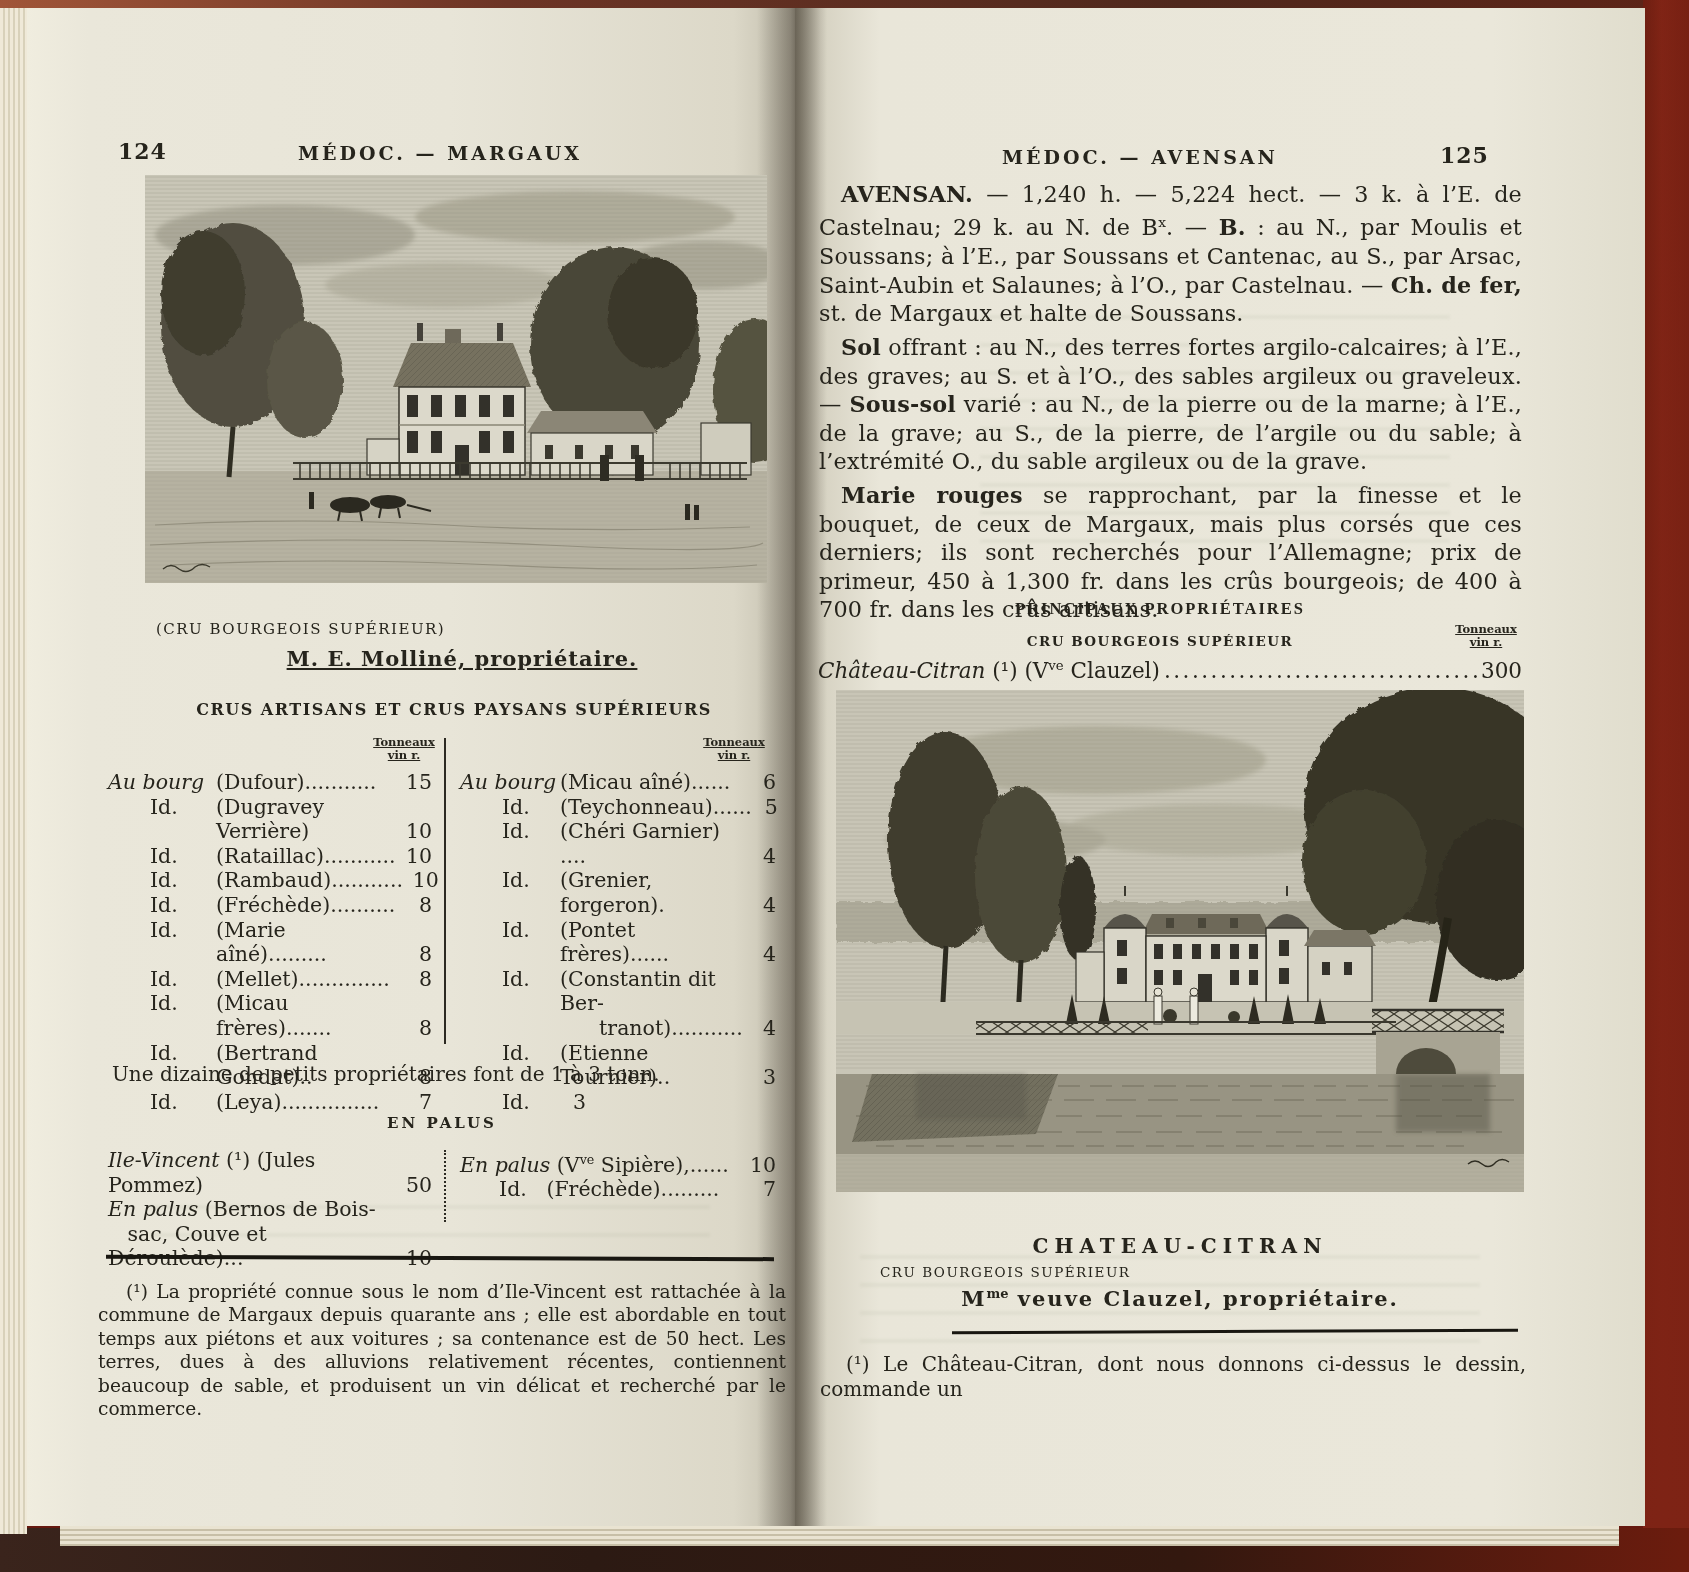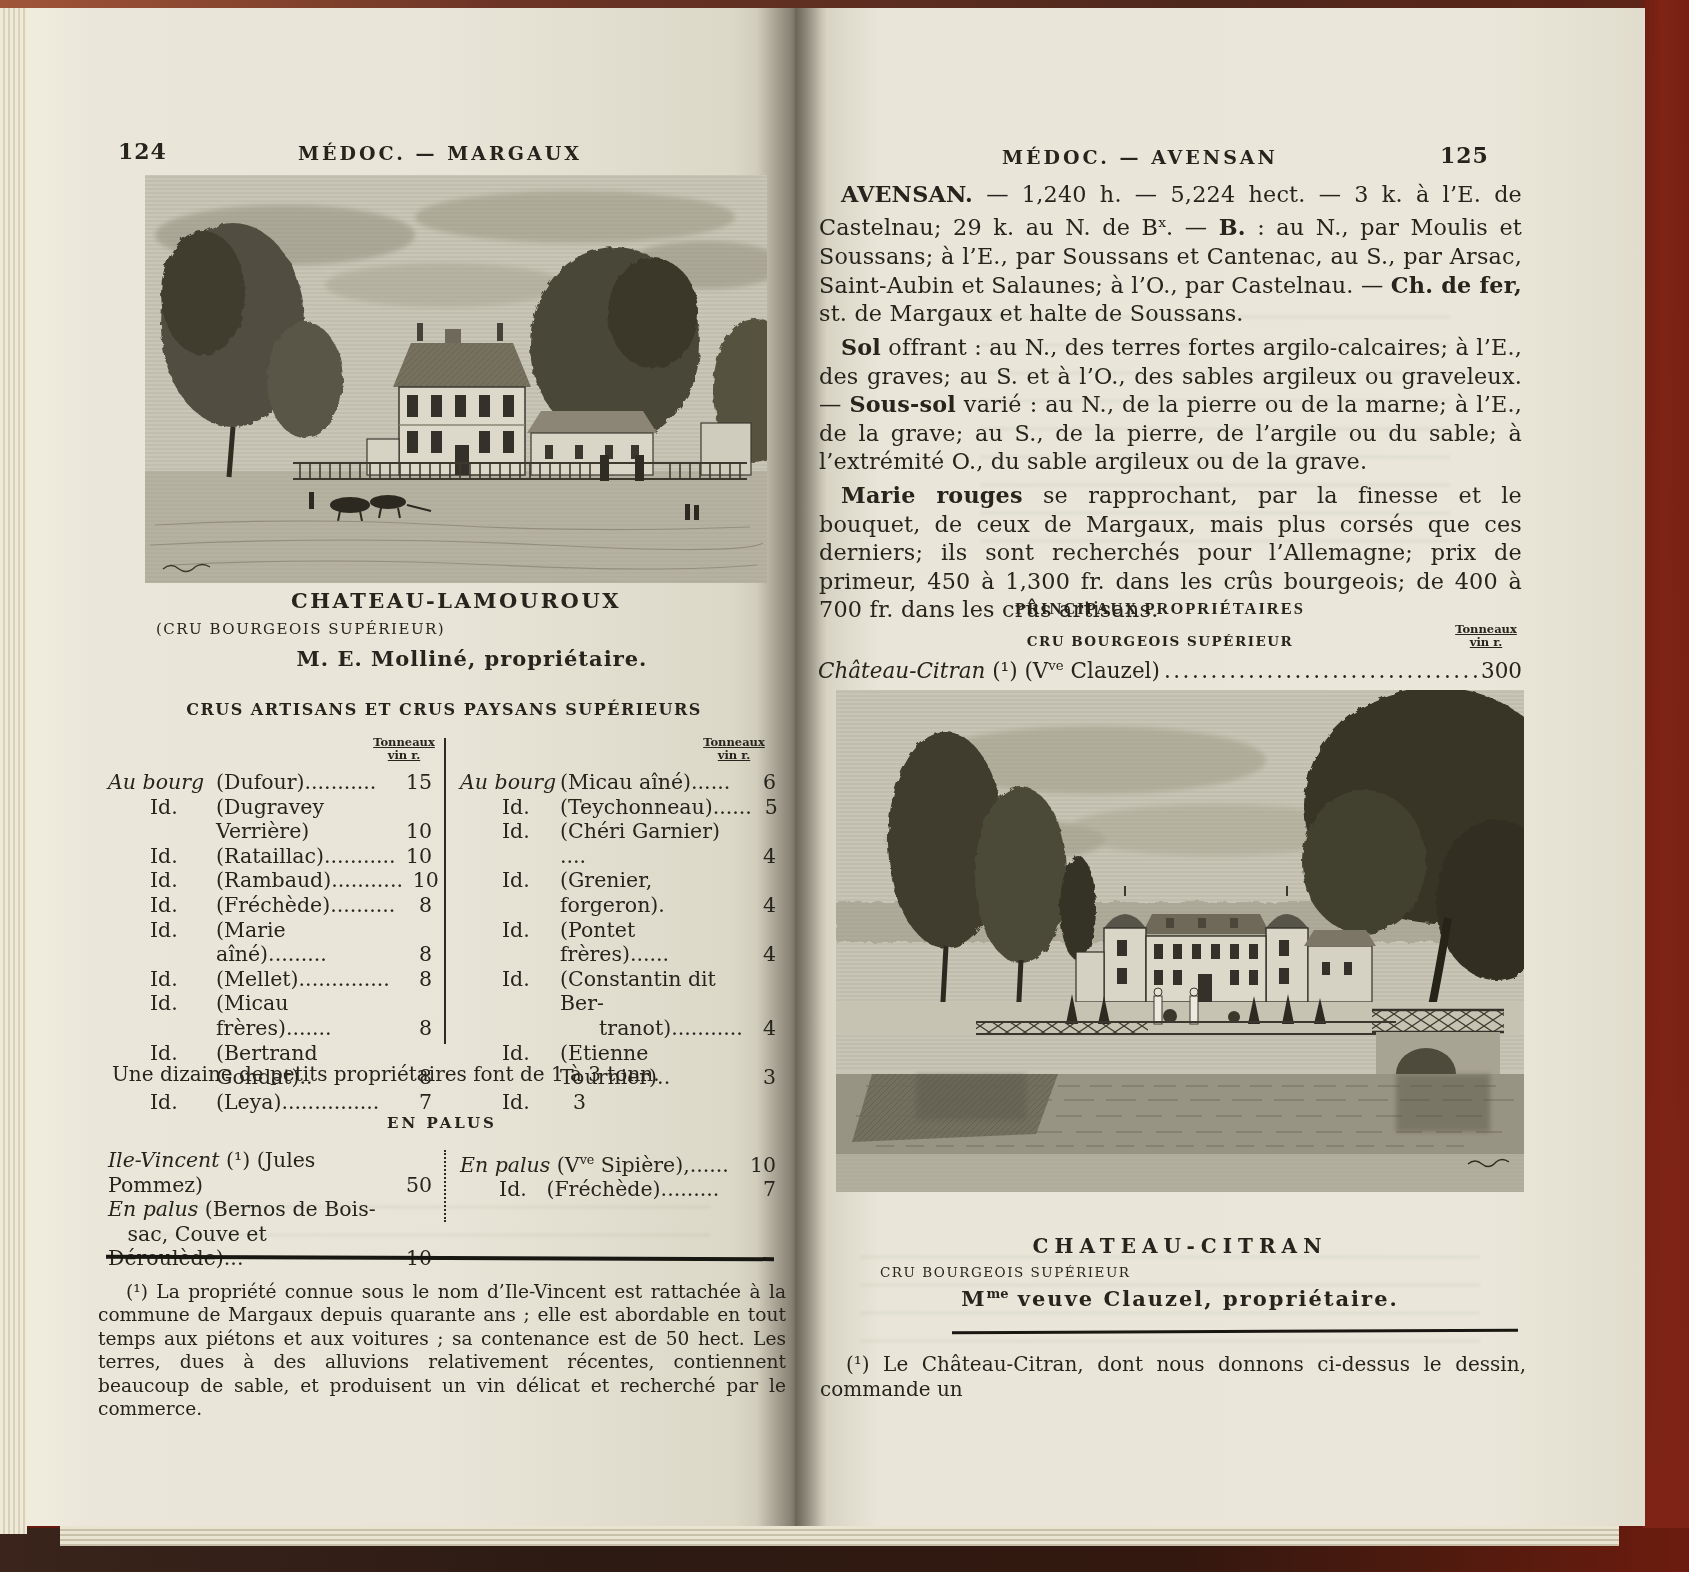--- a/index.html
+++ b/index.html
@@ -171,25 +171,24 @@
       </g>
       <g stroke="#8e8a79" stroke-width="1.2" fill="none" opacity="0.85">
         <path d="M10 350 Q160 342 300 350 T605 352"></path>
         <path d="M5 370 Q200 360 400 370 T618 368"></path>
         <path d="M25 390 Q180 382 350 390 T612 390"></path>
       </g>
       <path d="M18 394 q8 -7 16 0 q8 6 16 -2 q7 -5 15 0" stroke="#3a382c" fill="none" stroke-width="1.4"></path>
     </svg>
   </div>
 
-  <div class="abs cap-title" style="left:156px;top:588px;width:600px;">CHATEAU-LAMOUROUX</div>
   <div class="abs cap-sub" style="left:156px;top:620px;width:600px;">(CRU BOURGEOIS SUPÉRIEUR)</div>
-  <div class="abs cap-owner" style="left:172px;top:646px;width:600px;">M. E. Molliné, propriétaire.</div>
-
-  <div class="abs sect-head" style="left:114px;top:700px;width:660px;">CRUS ARTISANS ET CRUS PAYSANS SUPÉRIEURS</div>
+  <div class="abs cap-owner" style="left:162px;top:646px;width:600px;text-decoration:underline;">M. E. Molliné, propriétaire.</div>
+
+  <div class="abs sect-head" style="left:124px;top:700px;width:660px;">CRUS ARTISANS ET CRUS PAYSANS SUPÉRIEURS</div>
 
   <div class="abs" style="left:108px;top:736px;width:668px;height:320px;">
     <div class="unit" style="left:258px;width:76px;top:0;">Tonneaux
 vin r.</div>
     <div class="unit" style="left:588px;width:76px;top:0;">Tonneaux
 vin r.</div>
     <div class="vdiv" style="left:336px;top:2px;height:306px;"></div>
     <div class="ccol" style="left:0;top:34px;width:324px;">
 
         <div class="trow">

